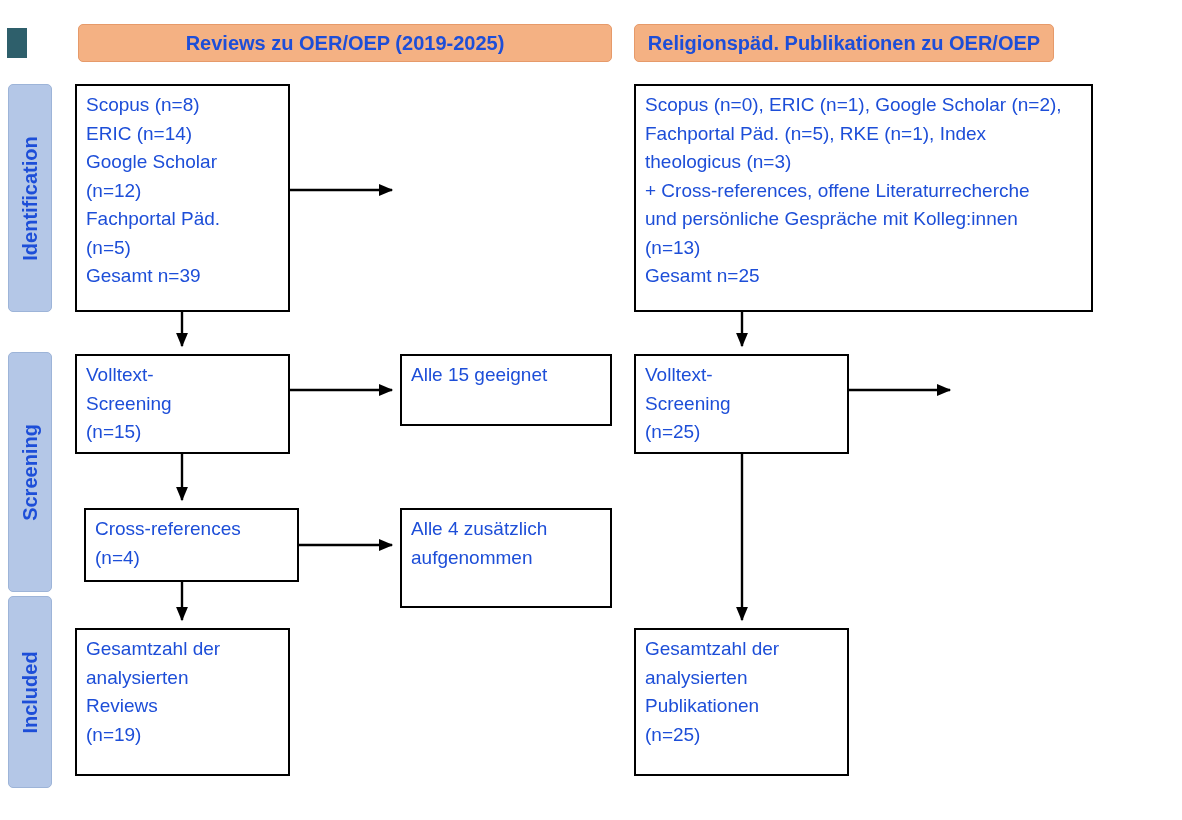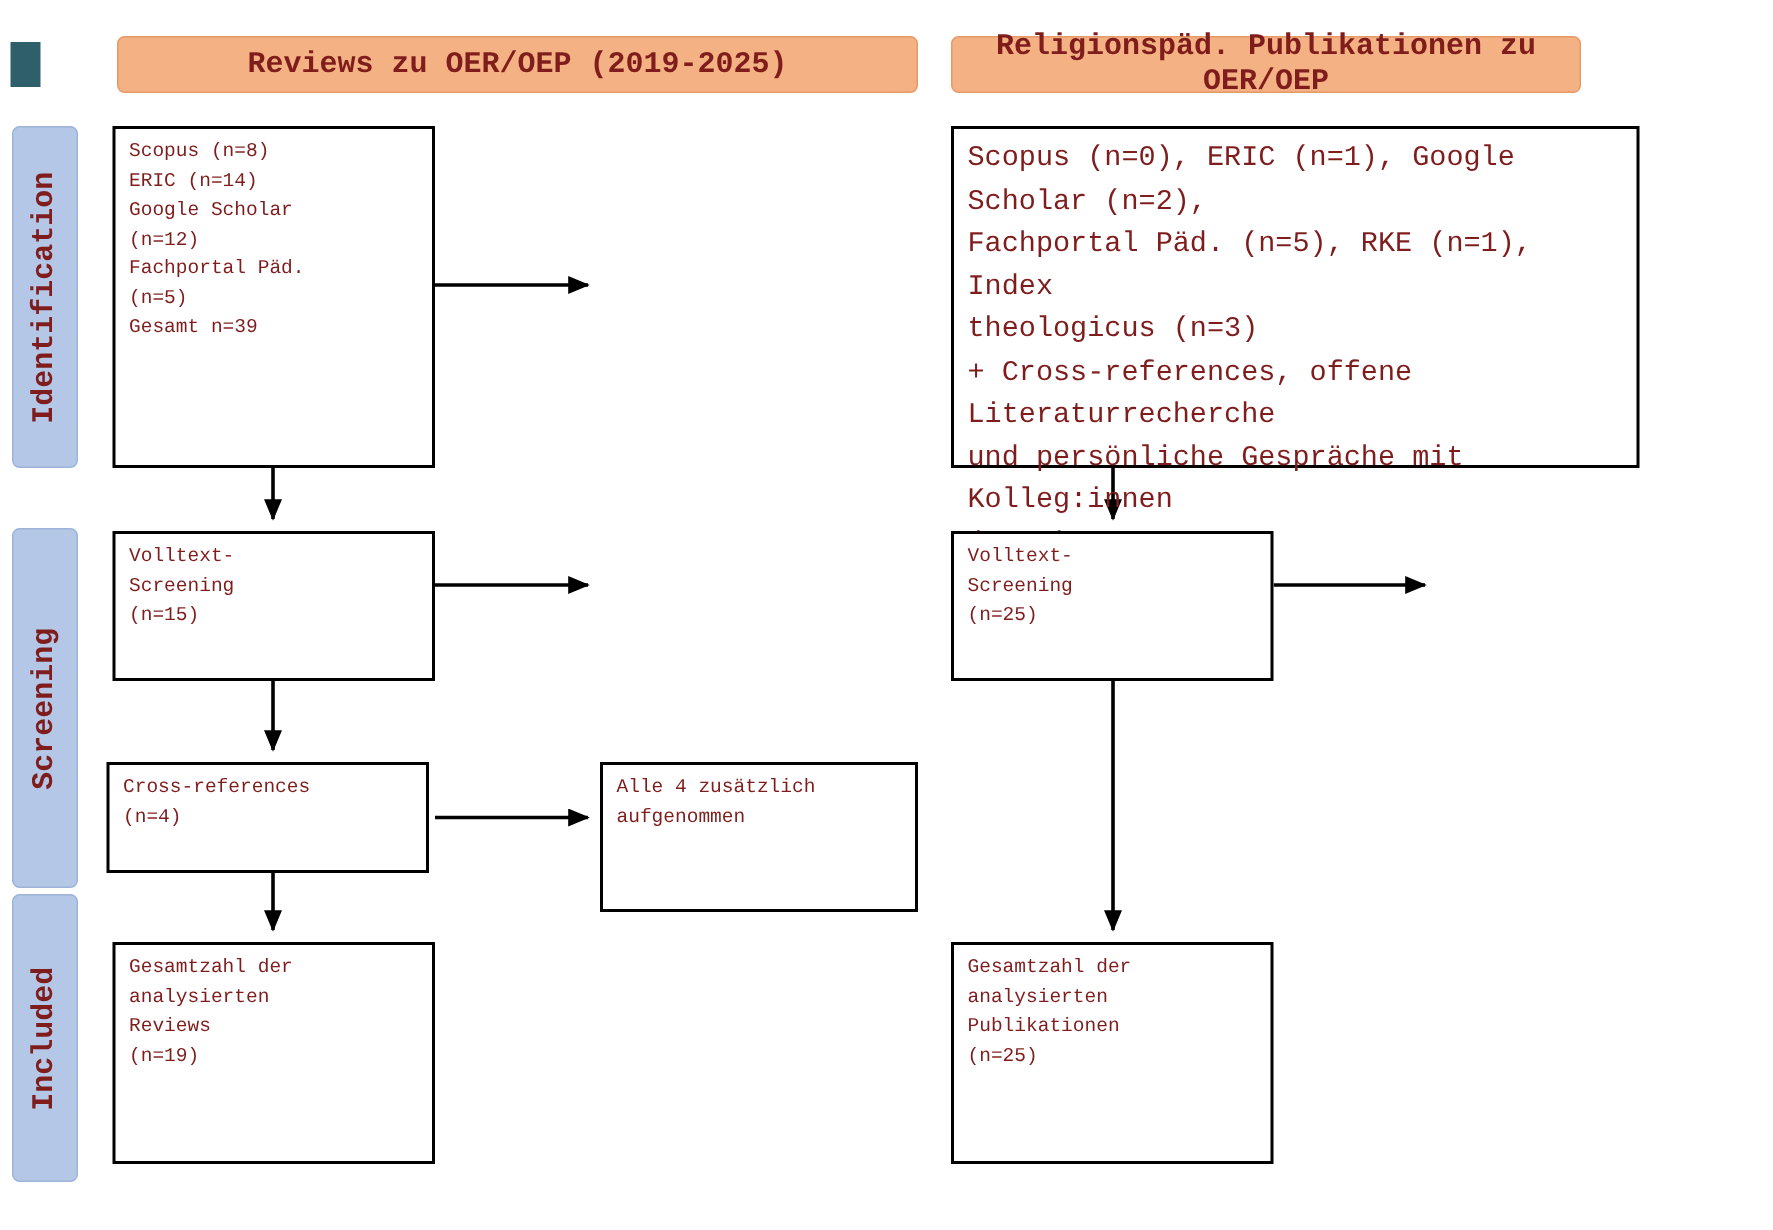--- a/index.html
+++ b/index.html
@@ -2,22 +2,22 @@
 <html><head>
 <meta charset="utf-8">
 <style>
   * { margin: 0; padding: 0; box-sizing: border-box; }
   html, body { background: #ffffff; }
   .canvas {
     position: relative;
     width: 1182px;
     height: 820px;
     background: #ffffff;
-    font-family: Liberation Mono, monospace;
-    color: #7f1d1d;
+    font-family: Liberation Sans, sans-serif;
+    color: #1d4ed8;
     overflow: hidden;
   }
   .arrows {
     position: absolute;
     left: 0; top: 0;
     width: 1182px; height: 820px;
     pointer-events: none;
   }
   .hdr {
     position: absolute;
@@ -48,21 +48,21 @@
   }
   .fbox {
     position: absolute;
     background: #ffffff;
     border: 2px solid #000000;
     padding: 5px 9px;
   }
   .fbox .box-text {
     display: block;
     white-space: pre-line;
-    font-size: 13px;
+    font-size: 19px;
     line-height: 1.5;
   }
   .fbox.small-text .box-text {
     font-size: 19px;
     line-height: 1.5;
   }
   .corner-mark {
     position: absolute;
     left: 7px; top: 28px;
     width: 20px; height: 30px;
@@ -117,21 +117,24 @@
 (n=12)
 Fachportal Päd.
 (n=5)
 Gesamt n=39</span>
   </div>
   <div class="fbox" style="left:75px; top:354px; width:215px; height:100px;">
     <span class="box-text">Volltext-
 Screening
 (n=15)</span>
   </div>
-  <div class="fbox" style="left:71px; top:508px; width:215px; height:74px;">
+  <div class="fbox" style="left:400px; top:354px; width:212px; height:72px;">
+    <span class="box-text">Alle 15 geeignet</span>
+  </div>
+  <div class="fbox" style="left:84px; top:508px; width:215px; height:74px;">
     <span class="box-text">Cross-references
 (n=4)</span>
   </div>
   <div class="fbox" style="left:400px; top:508px; width:212px; height:100px;">
     <span class="box-text">Alle 4 zusätzlich
 aufgenommen</span>
   </div>
   <div class="fbox" style="left:75px; top:628px; width:215px; height:148px;">
     <span class="box-text">Gesamtzahl der
 analysierten

